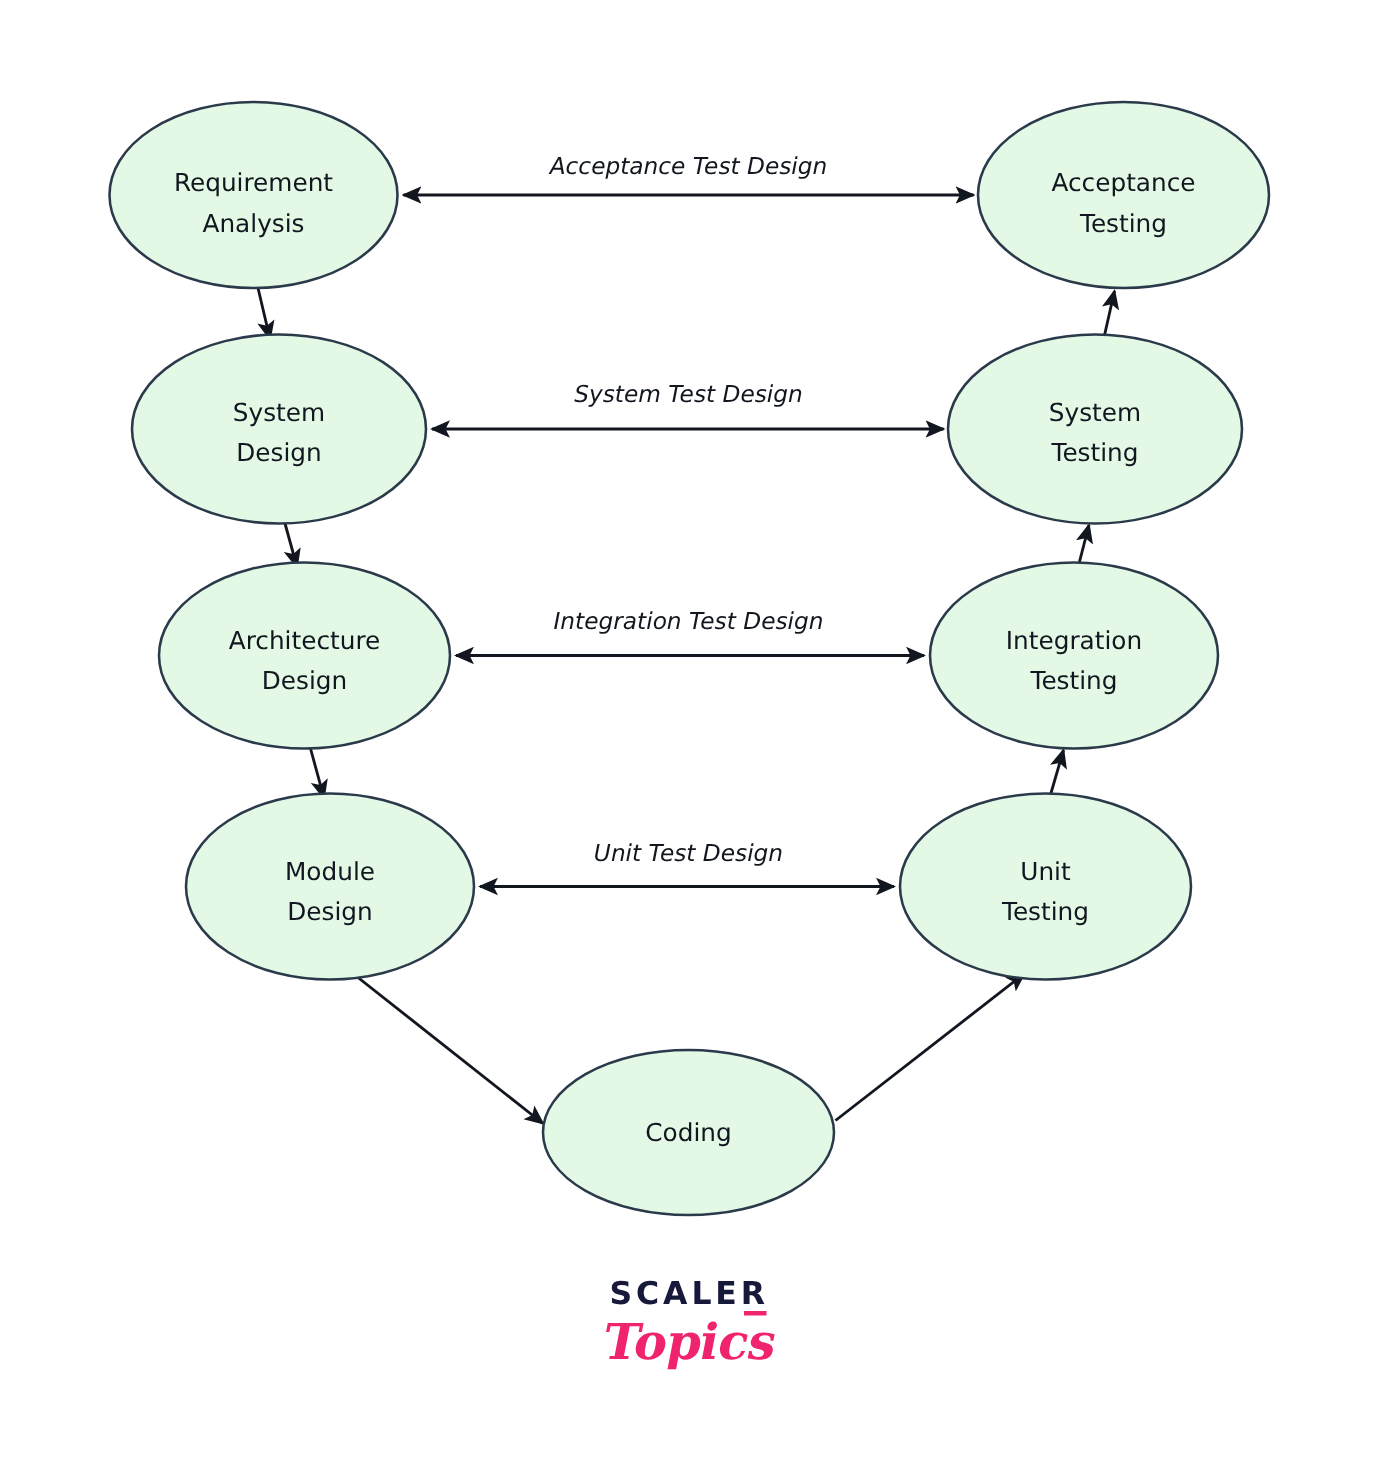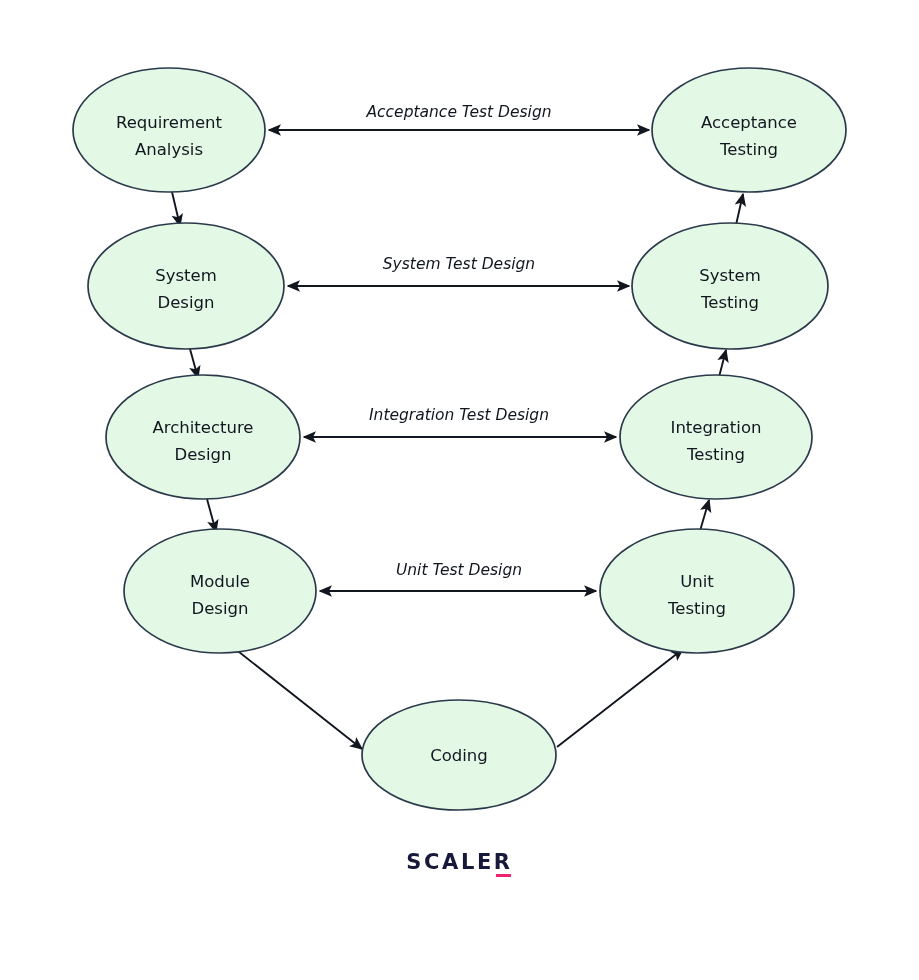--- a/index.html
+++ b/index.html
@@ -178,13 +178,14 @@
 
   <g>
     <ellipse class="node-ellipse" cx="749" cy="130" rx="97" ry="62"></ellipse>
     <text class="node-label" x="749" y="123">Acceptance</text>
     <text class="node-label" x="749" y="150">Testing</text>
   </g>
 </svg>
 
 <div class="brand-wordmark">
   <span class="brand-scaler">SCALER</span>
+  <span class="brand-topics">Topics</span>
 </div>
 
 </body></html>

